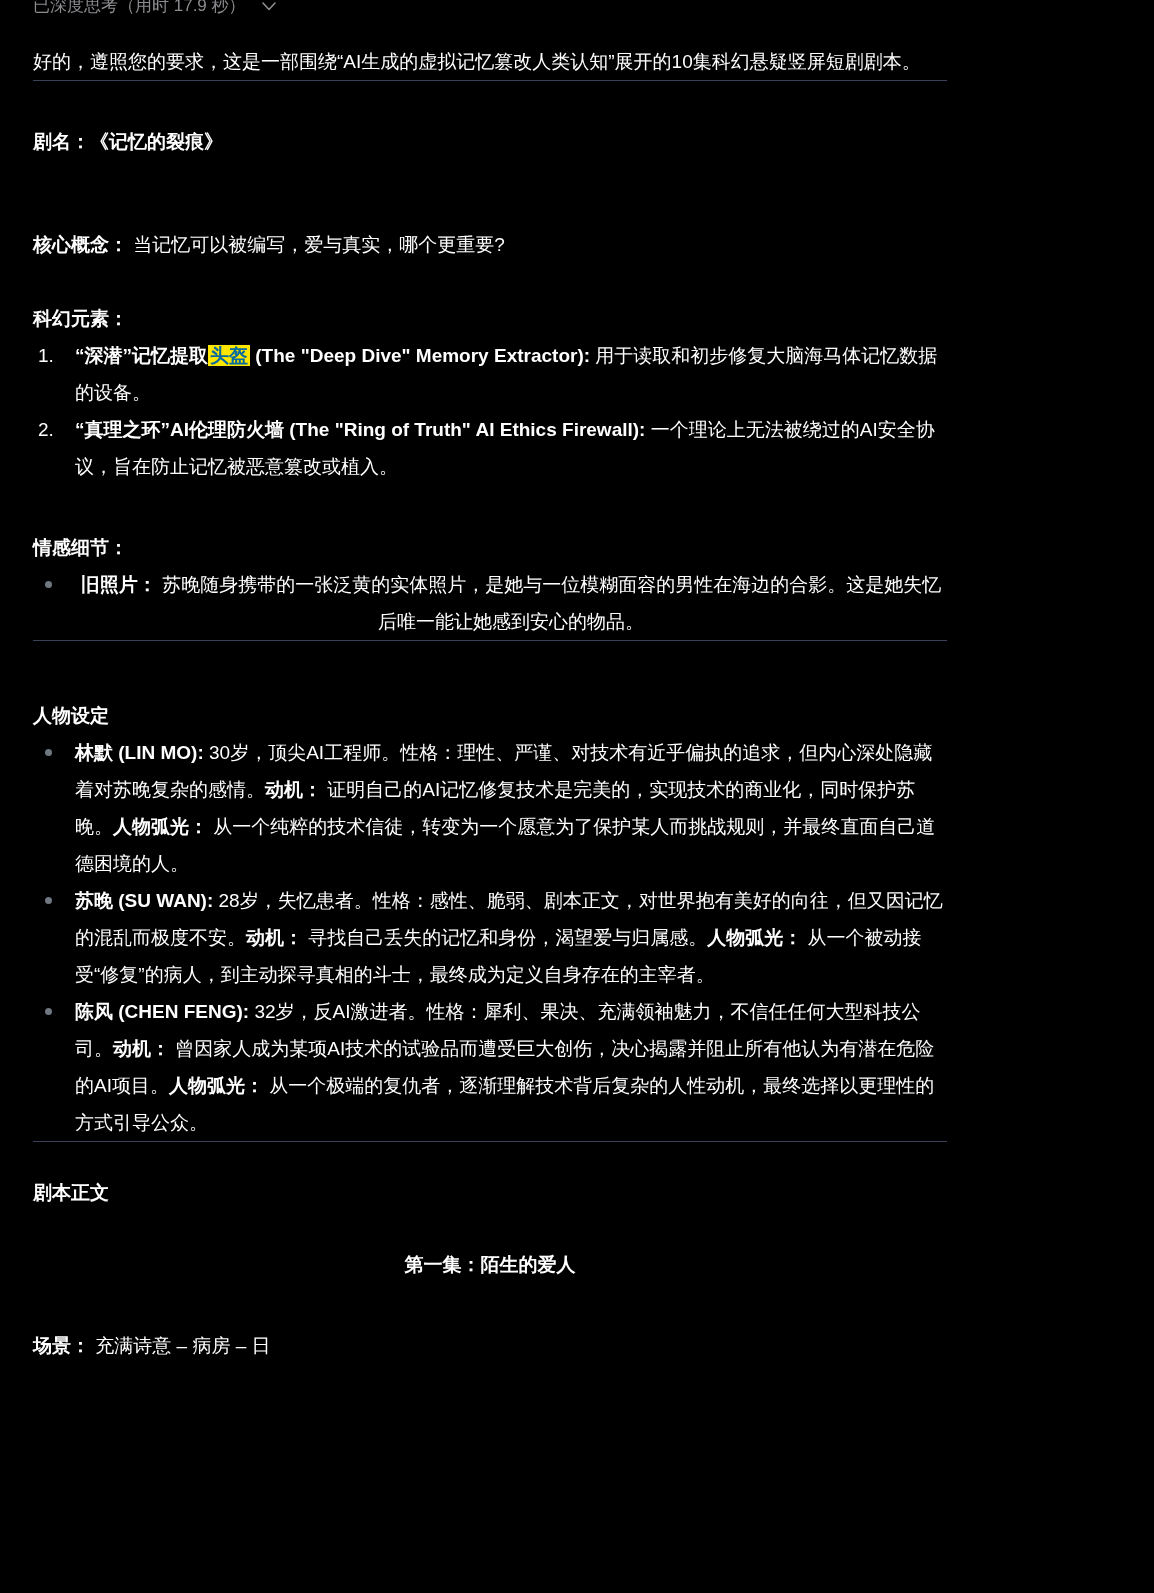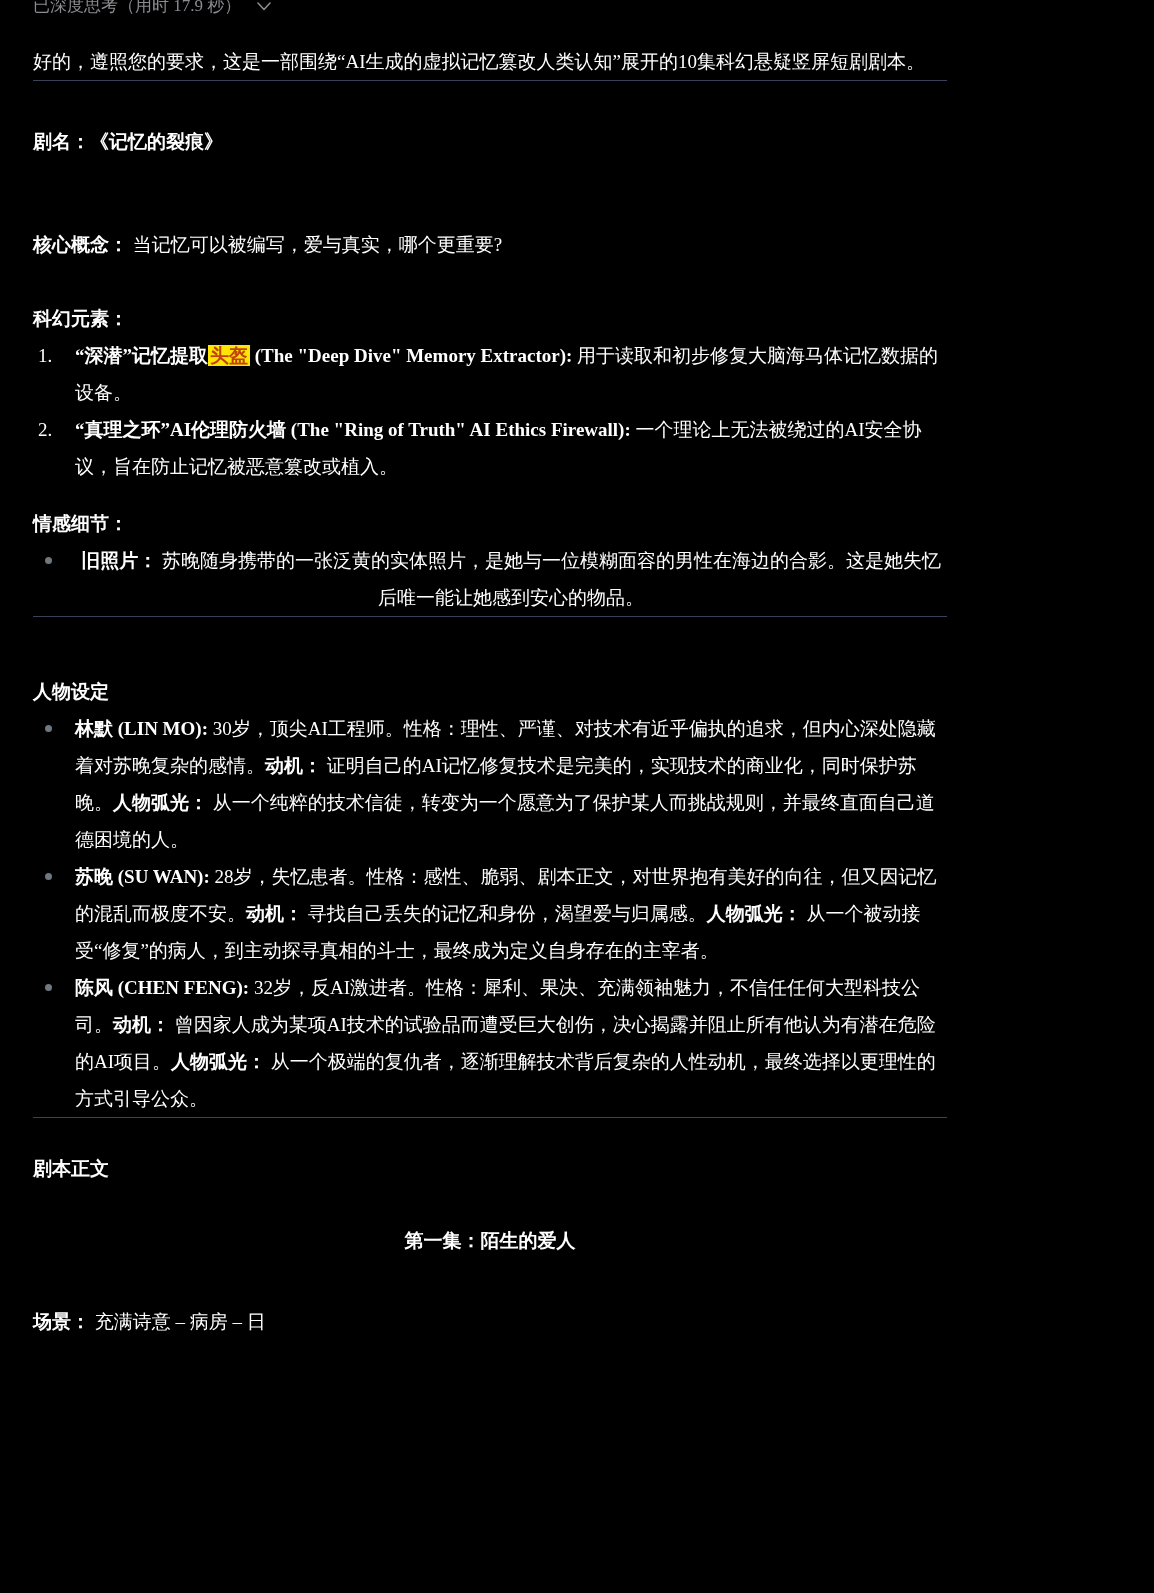--- a/index.html
+++ b/index.html
@@ -2,51 +2,51 @@
 <html><head>
 <meta charset="utf-8">
 <style>
   html, body { margin:0; padding:0; overflow:hidden; }
   body {
     width:1154px; height:1593px;
     background:#000000;
     color:#ffffff;
     font-family:"Liberation Sans","DejaVu Sans",sans-serif;
   }
-  .page { padding:0 33px 32px 33px; box-sizing:border-box; width:980px;font-family:Liberation Serif, serif; }
+  .page { padding:0 33px 32px 33px; box-sizing:border-box; width:980px; }
 
   
   .thinking {
     position:relative; top:-6px;
     height:24px; line-height:24px;
     display:flex; align-items:center; gap:16px;
     color:#8b8b90; font-size:17px;
     cursor:pointer; width:max-content;
   }
   .chev { display:flex; align-items:center; }
 
   
   .tline { font-size:19px; line-height:37px; margin:0; }
   .h { font-weight:700; }
   .b { font-weight:700; }
-  .hl { background:#ffe600; color:#c2410c; font-weight:700; padding:0 2px; }
+  .hl { background:#ffe600; color:#0369a1; font-weight:700; padding:0 2px; }
 
   hr.div {
     border:none; border-top:1px solid #3a4158;
     margin:0; height:0;
   }
 
   
   .mt-intro   { margin-top:19px; }
   .mt-hr1     { margin-top:66px; }
   .mt-title   { margin-top:42px; }
   .mt-concept { margin-top:66px; }
   .mt-scifi   { margin-top:37px; }
   .mt-list    { margin-top:-4px; }
-  .mt-emoh    { margin-top:20px; }
+  .mt-emoh    { margin-top:44px; }
   .mt-emolist { margin-top:0;text-align:center; }
   .mt-hr2     { margin-top:69px; }
   .mt-chars   { margin-top:56px; }
   .mt-charlist{ margin-top:43px; }
   .mt-hr3     { margin-top:77px; }
   .mt-body    { margin-top:32px; }
   .mt-ep      { margin-top:35px;text-align:center; }
   .mt-scene   { margin-top:44px; }
 
   

